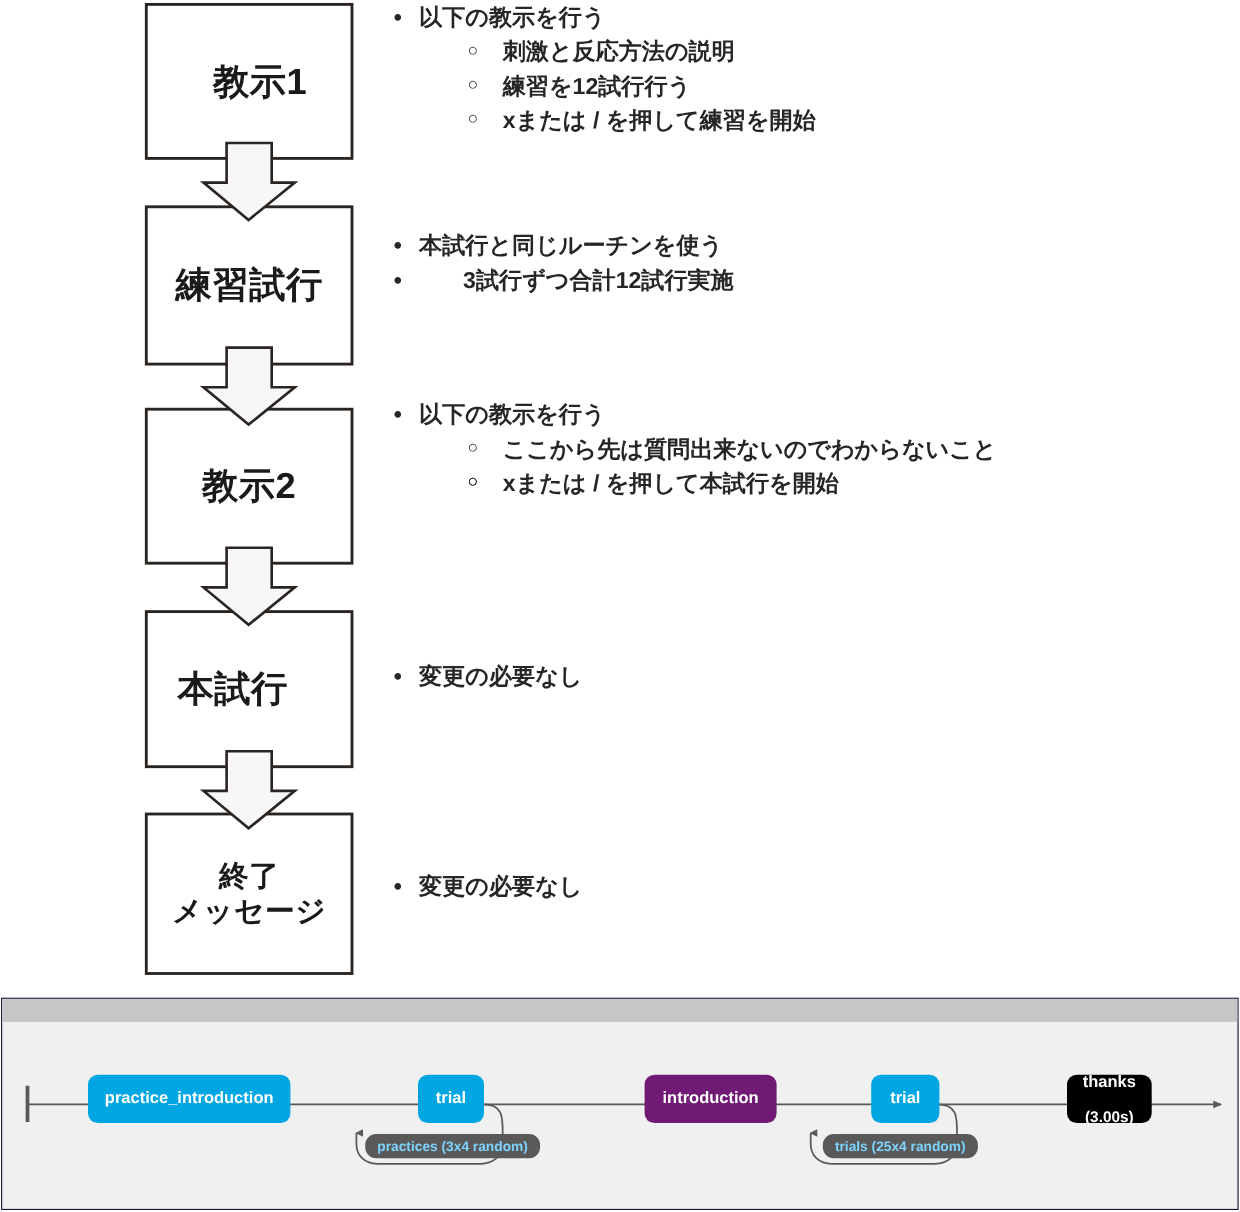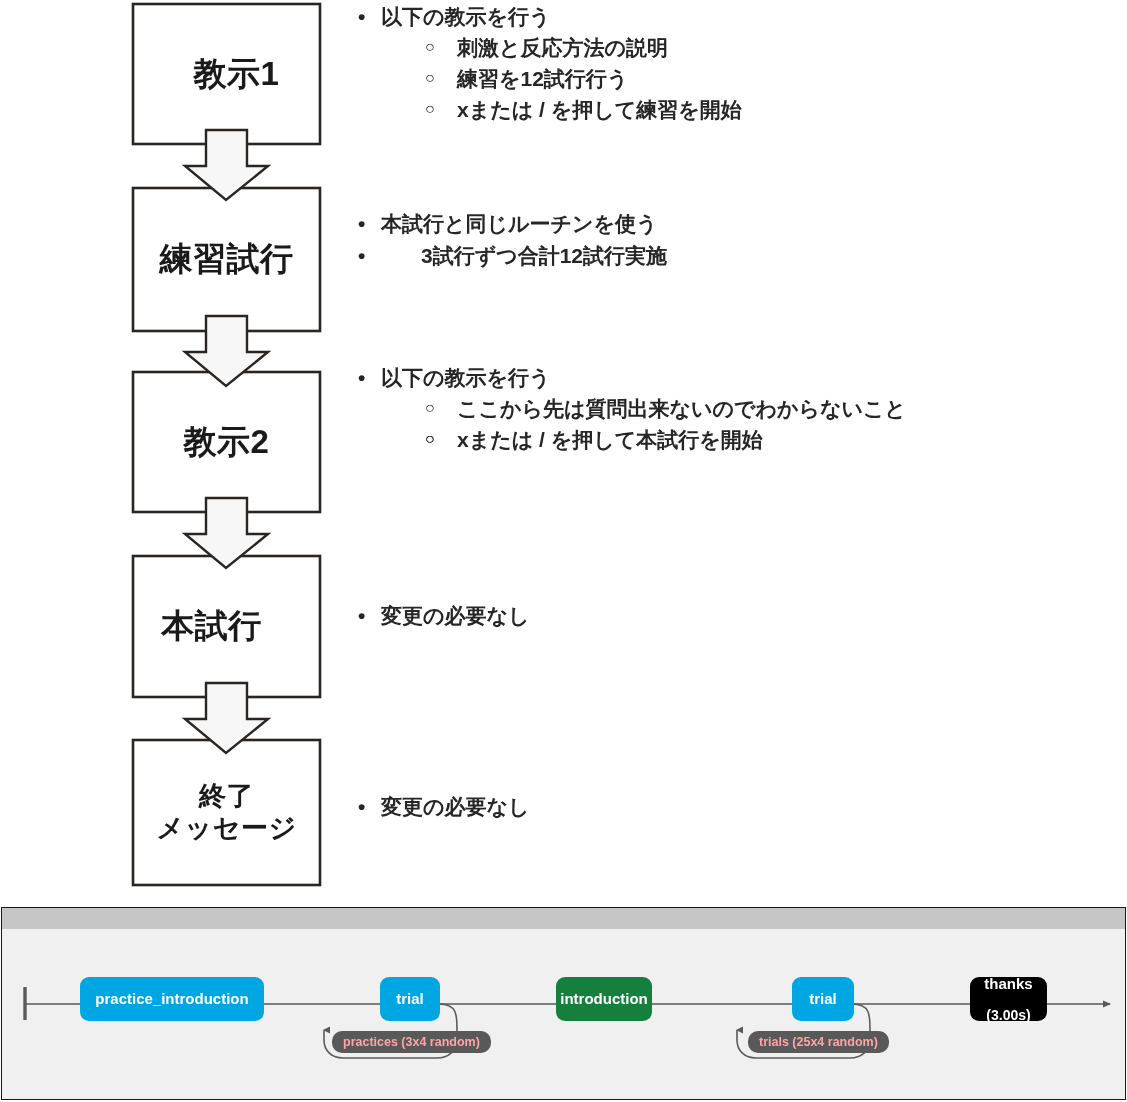--- a/index.html
+++ b/index.html
@@ -130,21 +130,21 @@
   }
   .tl-node .tl-sub {
     font-size: 14px;
     margin-top: 16px;
     line-height: 1;
   }
   .tl-loop-label {
     position: absolute;
     border-radius: 10px;
     background: #595959;
-    color: #fca5a5;
+    color: #7dd3fc;
     font-size: 12.5px;
     display: flex;
     align-items: center;
     justify-content: center;
     box-sizing: border-box;
     padding: 0 11px;
     height: 22px;
     white-space: nowrap;
   }
 </style>
@@ -279,21 +279,21 @@
   </svg>
 
   <div class="tl-node" style="left:78px; top:69px; width:184px; height:44px; background:#00a6e2;">
     <span>practice_introduction</span>
   </div>
 
   <div class="tl-node" style="left:378px; top:69px; width:60px; height:44px; background:#00a6e2;">
     <span>trial</span>
   </div>
 
-  <div class="tl-node" style="left:554px; top:69px; width:96px; height:44px; background:#15803d;">
+  <div class="tl-node" style="left:584px; top:69px; width:120px; height:44px; background:#701a75;">
     <span>introduction</span>
   </div>
 
   <div class="tl-node" style="left:790px; top:69px; width:62px; height:44px; background:#00a6e2;">
     <span>trial</span>
   </div>
 
   <div class="tl-node" style="left:968px; top:69px; width:77px; height:44px; background:#000000;">
     <span>thanks</span>
     <span class="tl-sub">(3.00s)</span>

